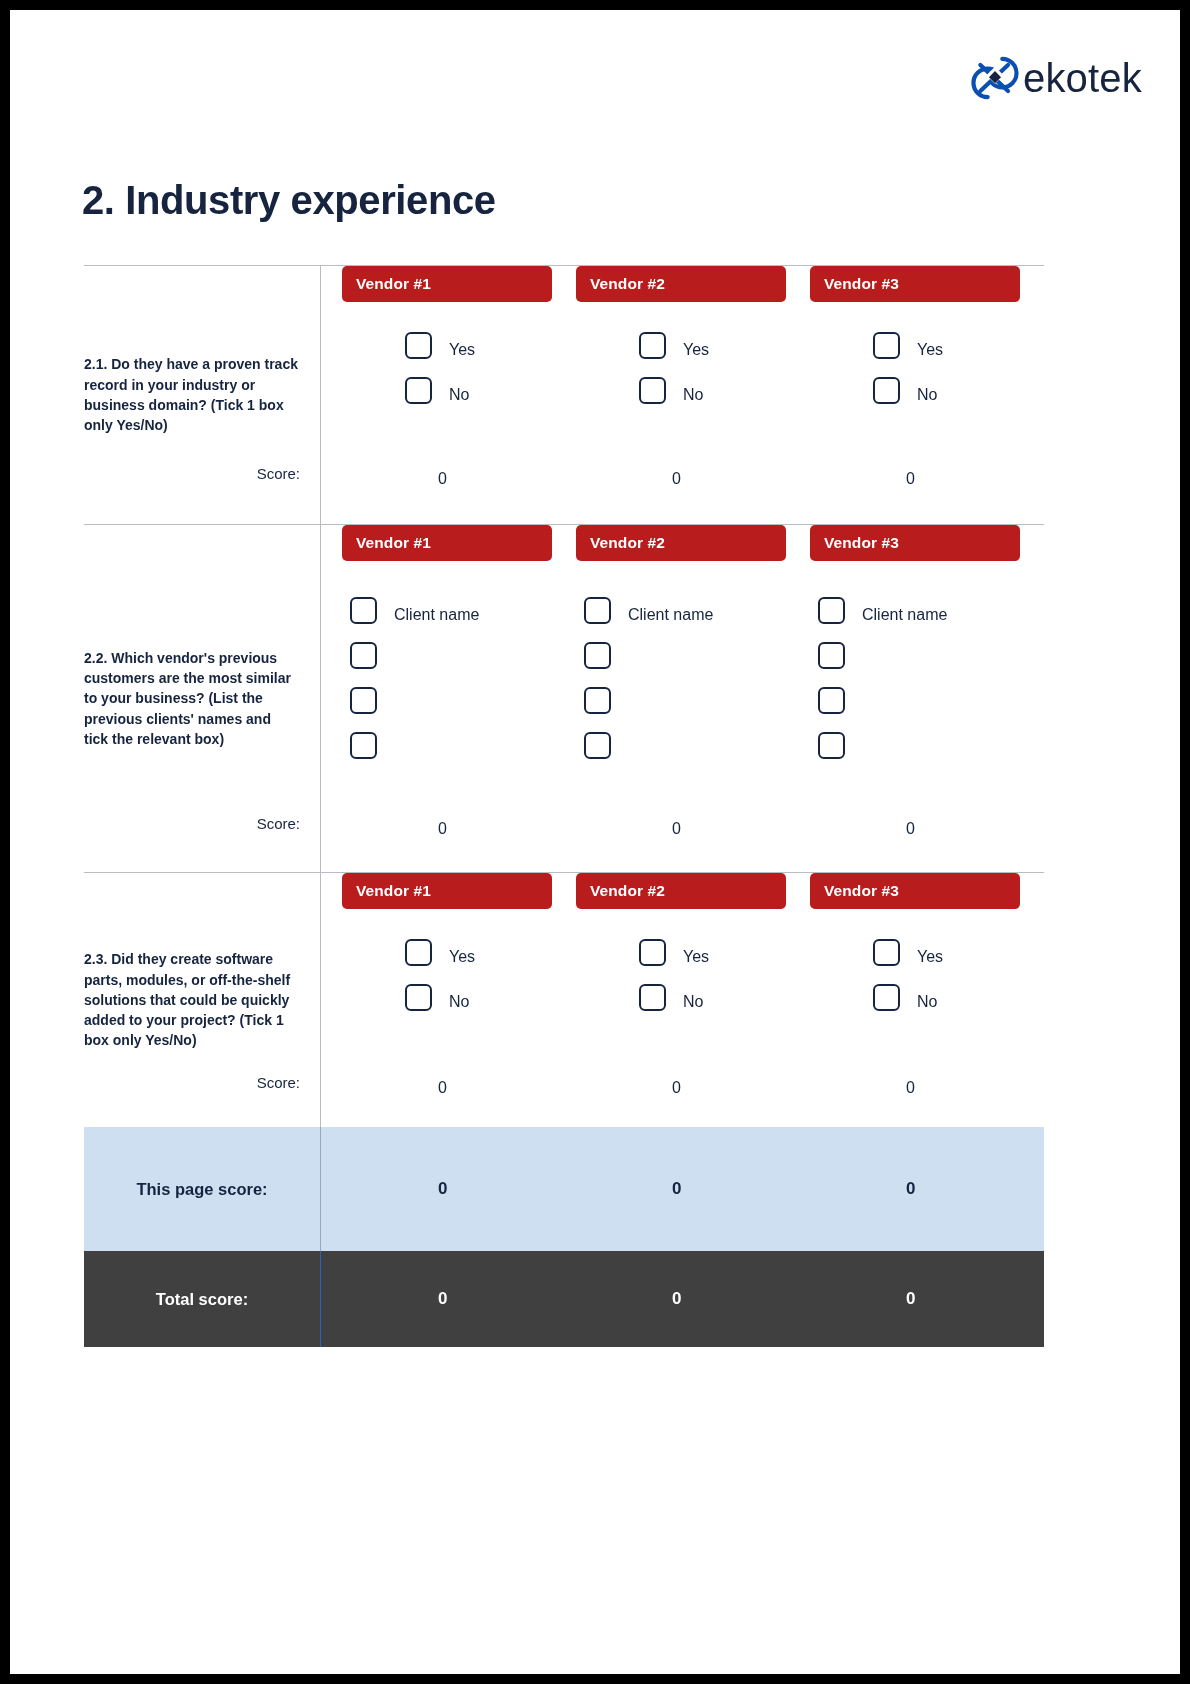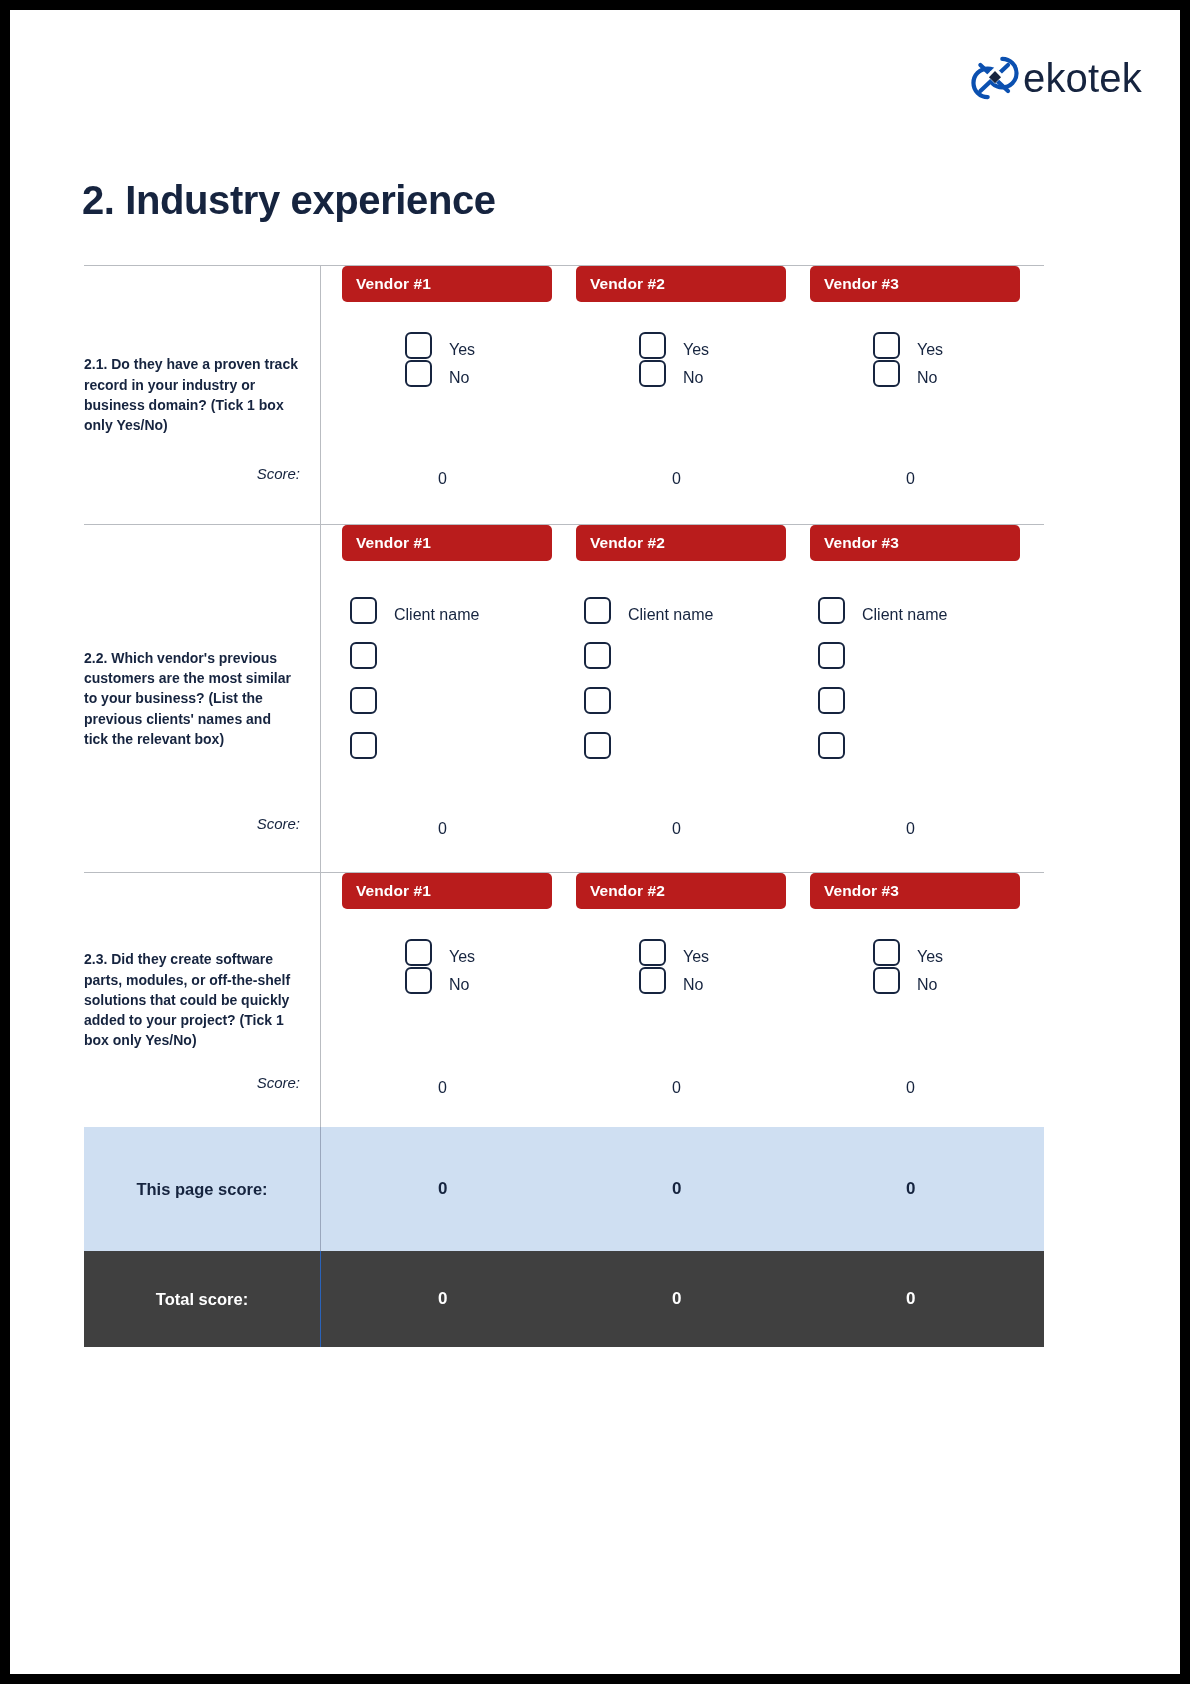--- a/index.html
+++ b/index.html
@@ -82,21 +82,20 @@
     font-weight: 700;
     line-height: 1.45;
     color: #16243f;
   }
   .score-label {
     position: absolute;
     right: 20px;
     font-size: 15px;
     color: #16243f;
     font-weight: 400;
-    font-style: italic;
   }
   .vendor-col-area {
     flex: 1;
     display: flex;
     padding-left: 22px;
   }
   .vcol {
     flex: 1 1 0;
     padding-right: 24px;
     position: relative;
@@ -123,21 +122,21 @@
     display: flex;
     align-items: flex-end;
     gap: 17px;
   }
   .cb-label {
     font-size: 16px;
     color: #16243f;
     font-weight: 400;
   }
   .yn-list { padding-top: 30px; padding-left: 63px; }
-  .yn-list .cb-row + .cb-row { margin-top: 1px; }
+  .yn-list .cb-row + .cb-row { margin-top: 18px; }
 
   .client-list { padding-top: 36px; padding-left: 8px; }
   .client-list .cb-row + .cb-row { margin-top: 18px; }
 
   .score-val {
     font-size: 16px;
     color: #16243f;
     text-align: left;
     padding-left: 96px;
   }

